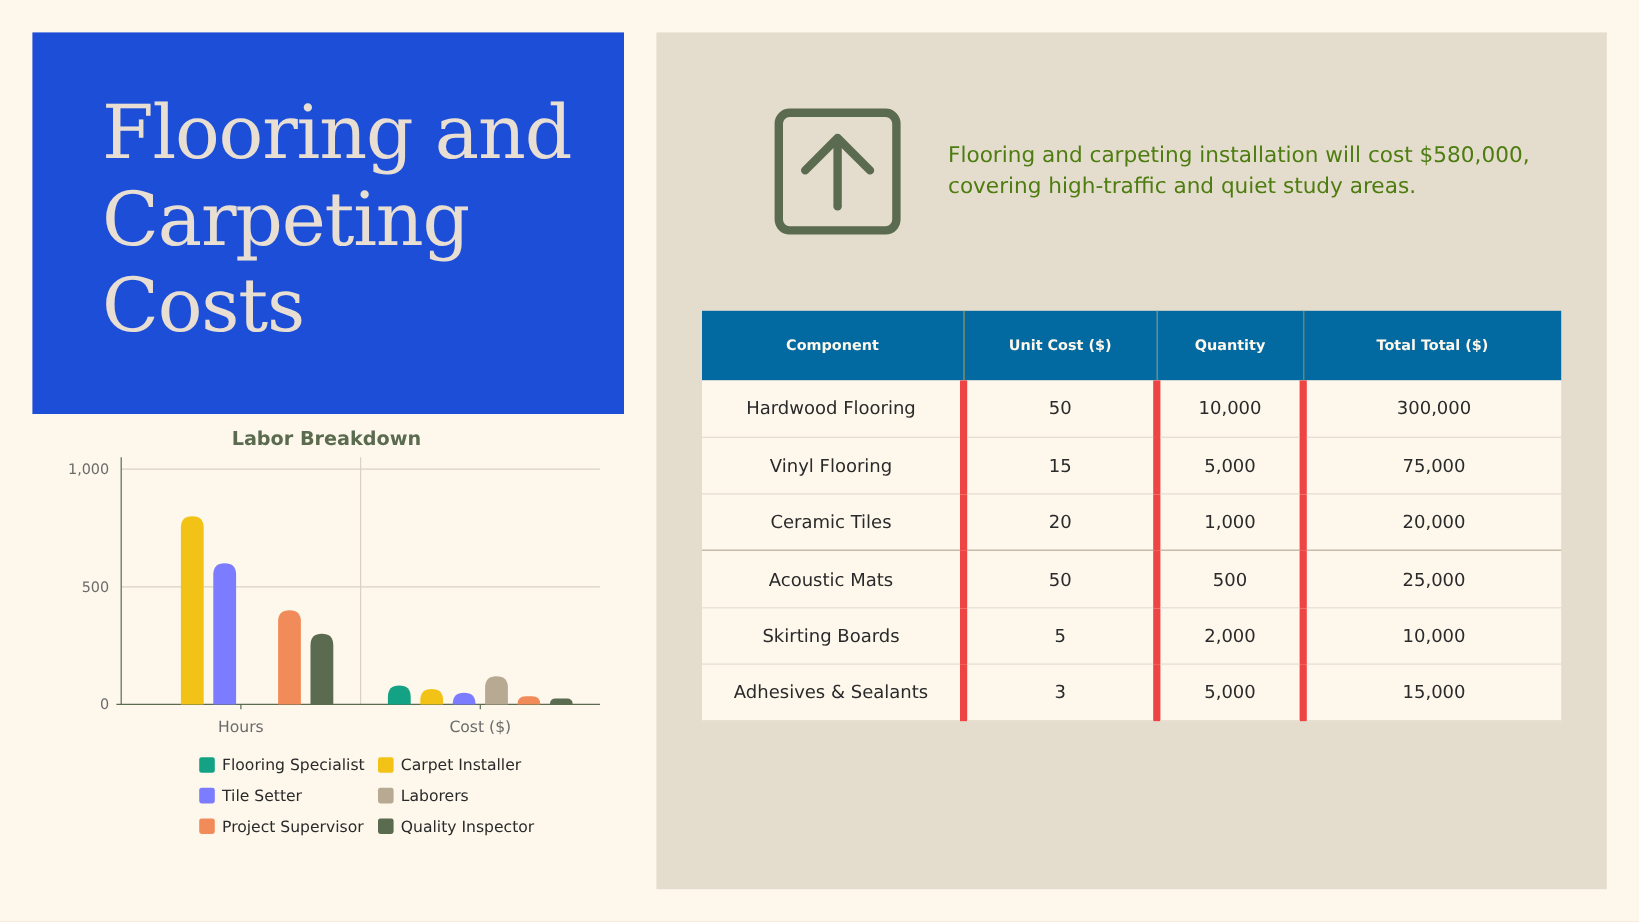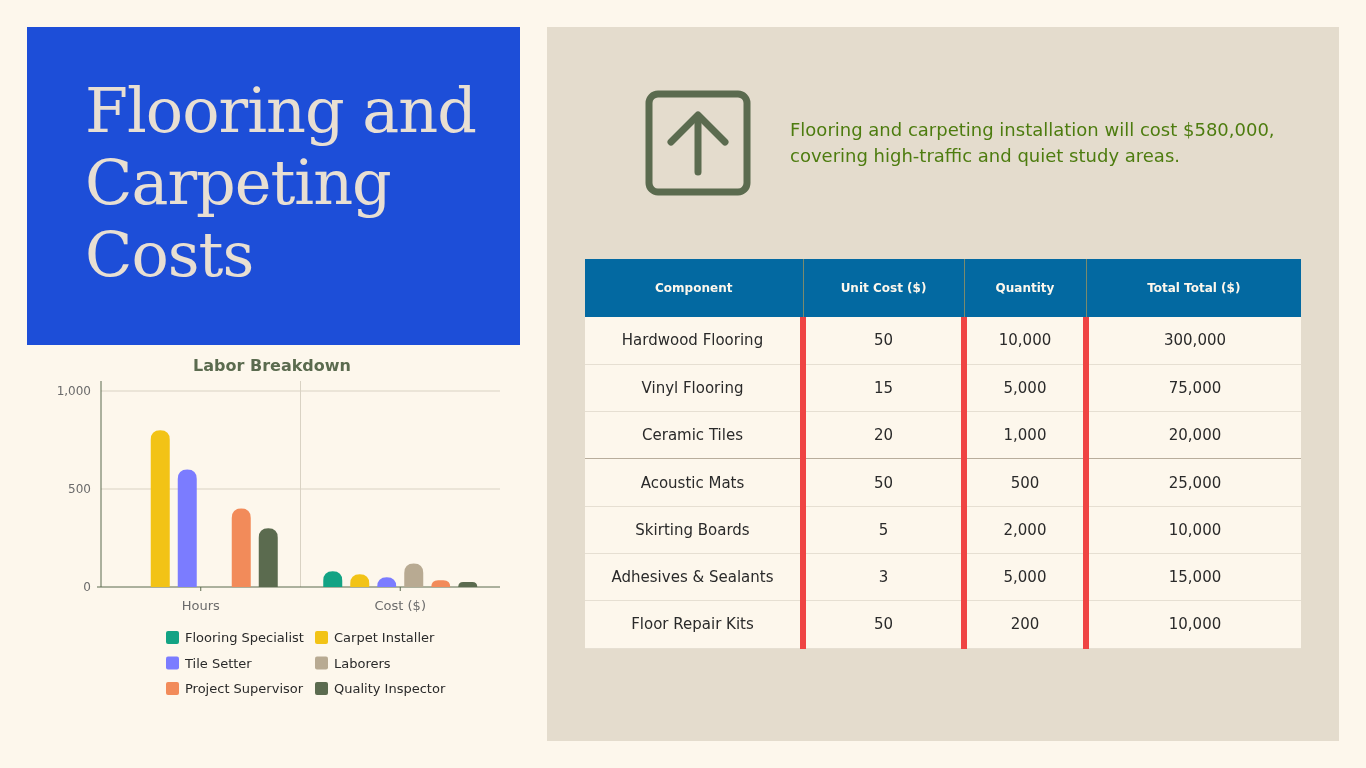--- a/index.html
+++ b/index.html
@@ -114,21 +114,15 @@
           <td>5</td>
           <td>2,000</td>
           <td>10,000</td>
         </tr>
         <tr>
           <td>Adhesives &amp; Sealants</td>
           <td>3</td>
           <td>5,000</td>
           <td>15,000</td>
         </tr>
-        <tr>
-          <td>Floor Repair Kits</td>
-          <td>50</td>
-          <td>200</td>
-          <td>10,000</td>
-        </tr>
       </tbody>
   </table>
 </div>
 
 </body></html>

